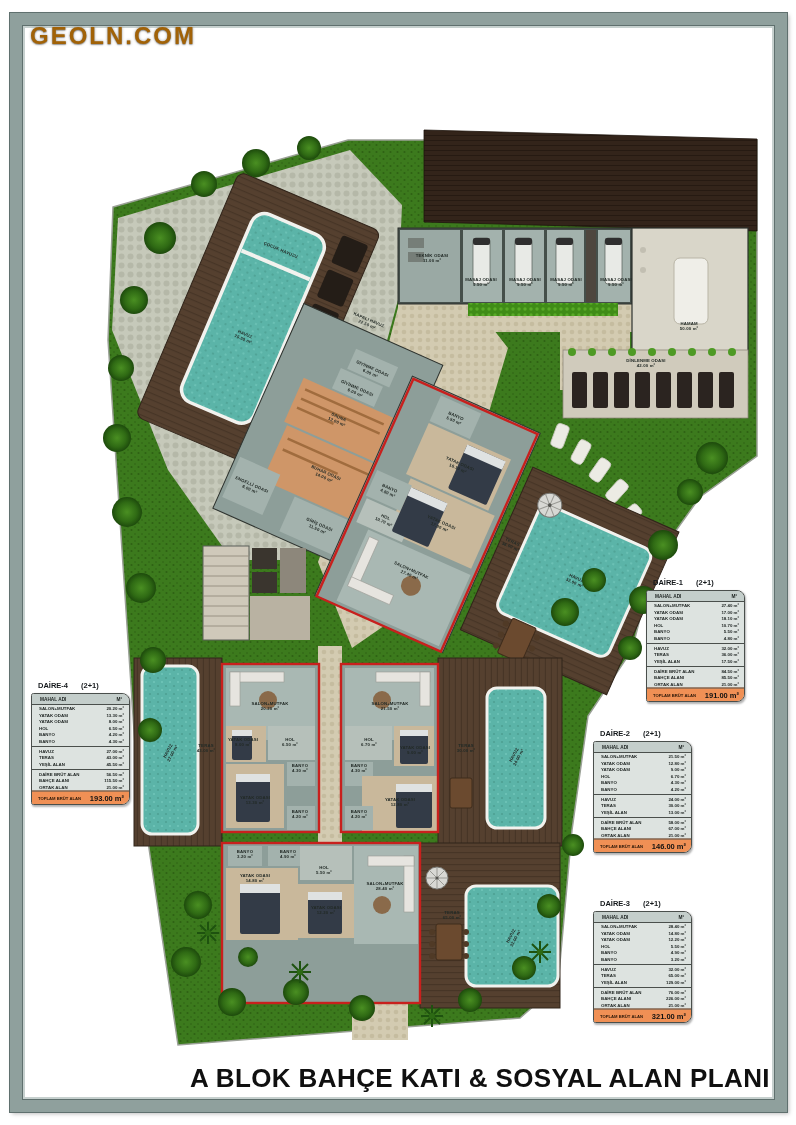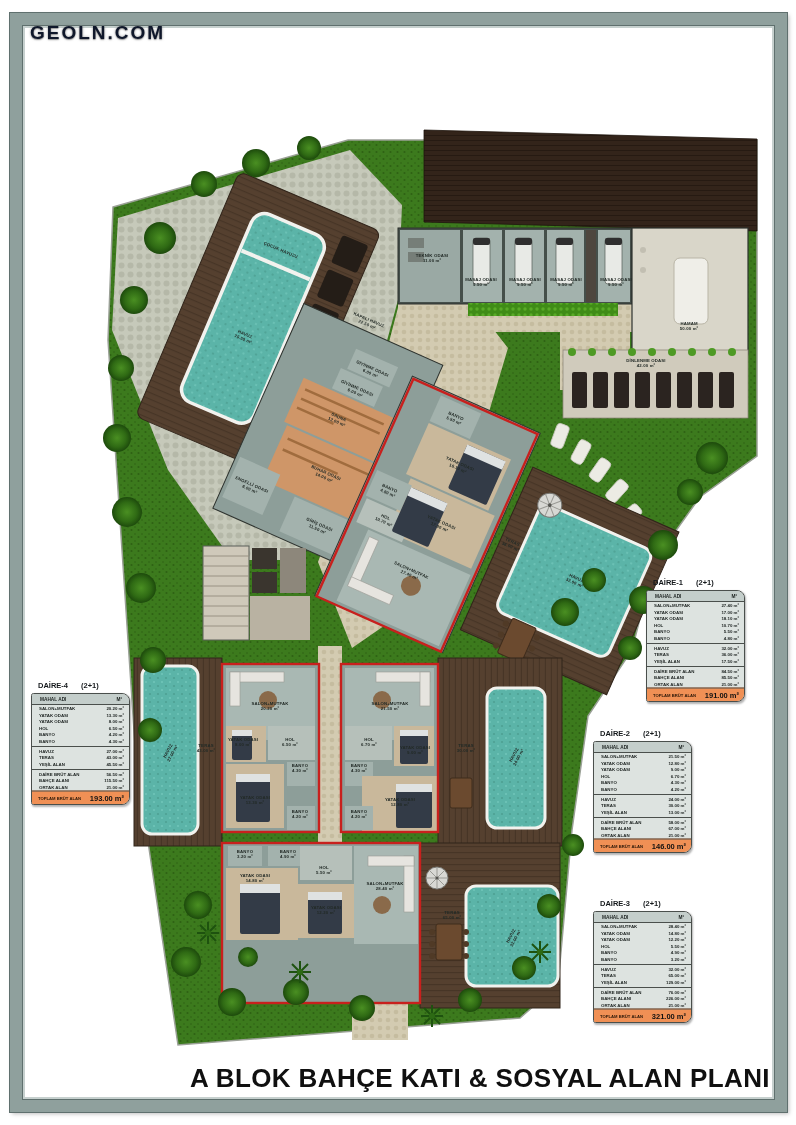--- a/index.html
+++ b/index.html
@@ -3,22 +3,22 @@
 <meta charset="utf-8">
 <style>
   html,body{margin:0;padding:0;}
   body{width:796px;height:1125px;position:relative;background:#ffffff;
        font-family:"Liberation Sans",sans-serif;overflow:hidden;}
   .frame{position:absolute;left:10px;top:13px;right:9px;bottom:13px;
          border:12px solid #8fa09d;
          box-shadow: inset 0 0 0 1px #5f706e, 0 0 0 1px #5f706e,
                      inset 0 0 0 3px #c6d0ce, 2px 2px 4px rgba(0,0,0,.25);
          pointer-events:none;z-index:40;}
-  .watermark{position:absolute;left:30px;top:22px;font-size:19px;font-weight:bold;
-             letter-spacing:2px;color:#0f172a;z-index:50;
+  .watermark{position:absolute;left:30px;top:22px;font-size:24px;font-weight:bold;
+             letter-spacing:2px;color:#a16207;z-index:50;
              text-shadow:0 0 3px rgba(110,110,110,.65),0 1px 1px rgba(90,90,90,.5);}
   .bottom-title{position:absolute;right:26px;top:1063px;font-size:26px;font-weight:600;
                 color:#101010;letter-spacing:.4px;z-index:45;}
   svg.plan{position:absolute;left:0;top:0;z-index:5;}
   .plan-label{font-family:"Liberation Sans",sans-serif;font-size:4.3px;font-weight:bold;
               fill:#222a26;text-anchor:middle;letter-spacing:.15px;}
   
   #tables{position:absolute;left:0;top:18px;width:640px;height:1125px;z-index:30;pointer-events:none;}
   .tbl{position:absolute;width:198px;transform:scale(.5);transform-origin:0 0;}
   .tbl .tt{display:flex;gap:26px;font-weight:bold;font-size:15px;color:#14181b;padding-left:14px;}

